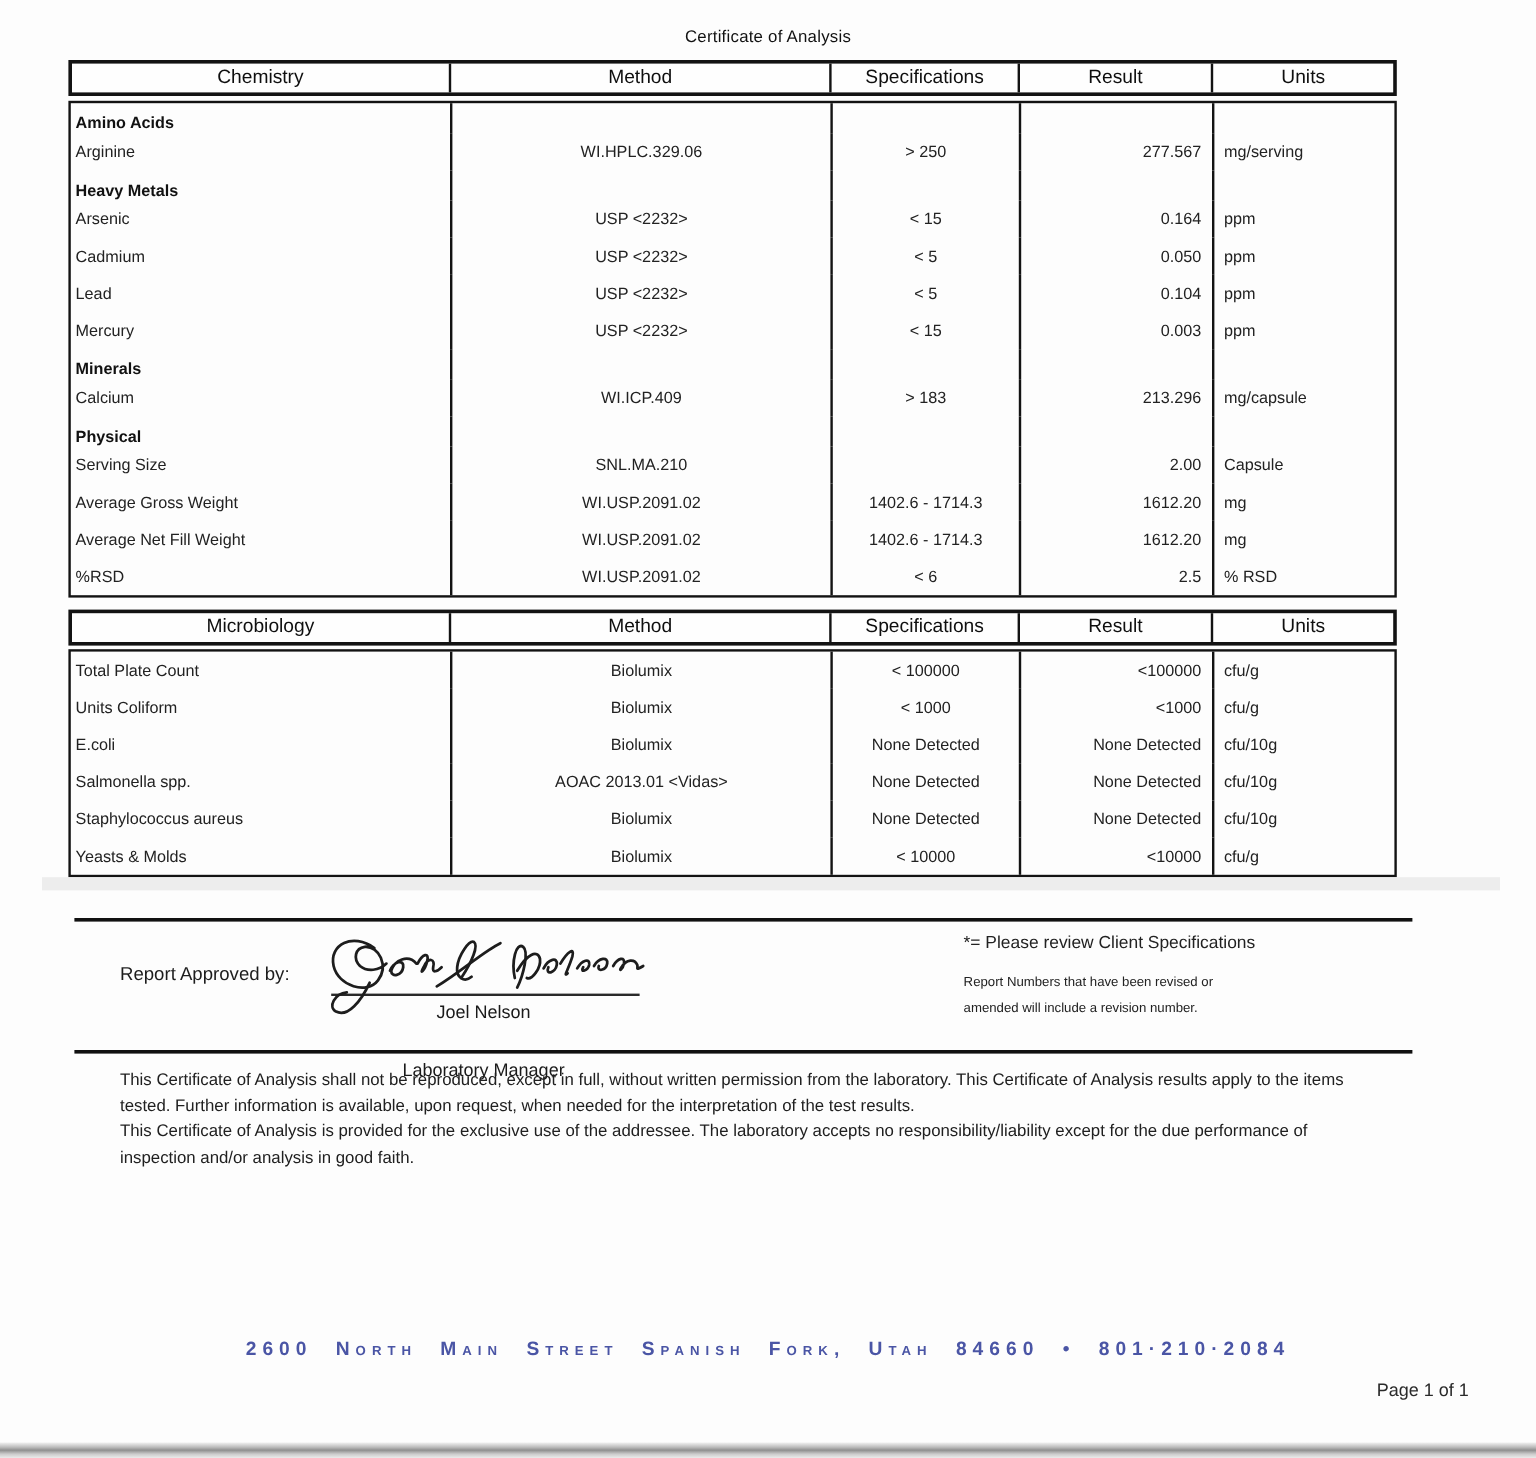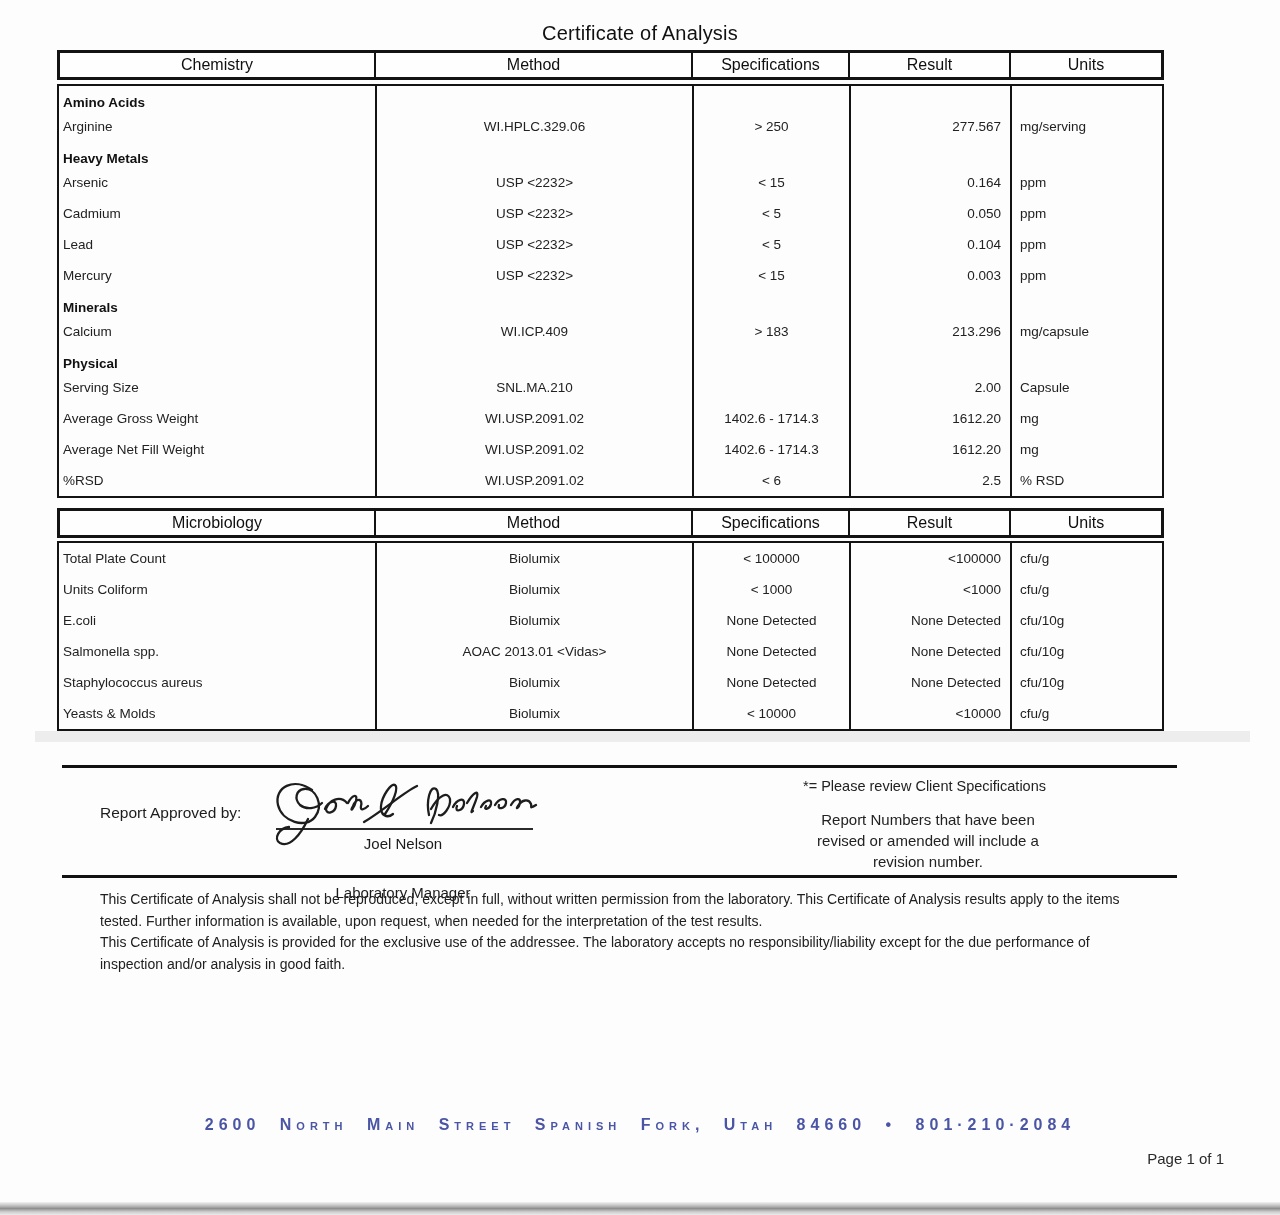--- a/index.html
+++ b/index.html
@@ -5,21 +5,21 @@
   * { margin:0; padding:0; box-sizing:border-box; }
   html,body { background:#ffffff; }
   .page {
     position:relative; width:1280px; height:1215px;
     background:#fdfdfd; overflow:hidden;
     font-family:"Liberation Sans", sans-serif;
     color:#1b1b1b;
   }
   .title {
     position:absolute; top:22px; left:0; width:1280px;
-    text-align:center; font-size:20px; font-weight:500; color:#111;
+    text-align:center; font-size:14px; font-weight:500; color:#111;
     letter-spacing:0.2px;
   }
   
   .thead {
     position:absolute; left:57px; width:1107px; height:30px;
     border:3px solid #131313; display:flex; background:#fefefe;
   }
   .thead .hcell {
     display:flex; align-items:center; justify-content:center;
     font-weight:400; font-size:16px; color:#0f0f0f;
@@ -63,21 +63,21 @@
   .rule { position:absolute; left:62px; width:1115px; height:3px; background:#111; }
   .rule-1 { top:765px; }
   .rule-2 { top:875px; }
   
   .approved-label { position:absolute; left:100px; top:804px; font-size:15.5px; color:#1d1d1d; }
   .signature { position:absolute; left:268px; top:778px; }
   .sig-underline { position:absolute; left:276px; top:828px; width:257px; height:2px; background:#2a2a2a; }
   .signer-name  { position:absolute; left:268px; top:835px; width:270px; text-align:center; font-size:15px; color:#1a1a1a; }
   .signer-title { position:absolute; left:268px; top:854px; width:270px; text-align:center; font-size:15px; color:#1a1a1a;margin-top:30px; }
   .note-asterisk { position:absolute; left:803px; top:778px; font-size:14.5px; color:#222; }
-  .note-revision { position:absolute; left:803px; top:809px; width:250px; font-size:15px; line-height:21px; color:#222;text-align:center; }
+  .note-revision { position:absolute; left:803px; top:809px; width:250px; font-size:11px; line-height:21px; color:#222; }
   
   .disclaimer { position:absolute; left:100px; top:889px; width:1047px; font-size:14px; line-height:21.5px; color:#202020; }
   .disclaimer p { margin:0; }
   
   .address {
     position:absolute; left:0; top:1116px; width:1280px; text-align:center;
     font-size:16px; font-weight:700; font-variant:small-caps;
     letter-spacing:5px; word-spacing:10px; color:#4a55a5;
   }
   .page-number { position:absolute; right:56px; top:1150px; font-size:15px; color:#2a2a2a; }

